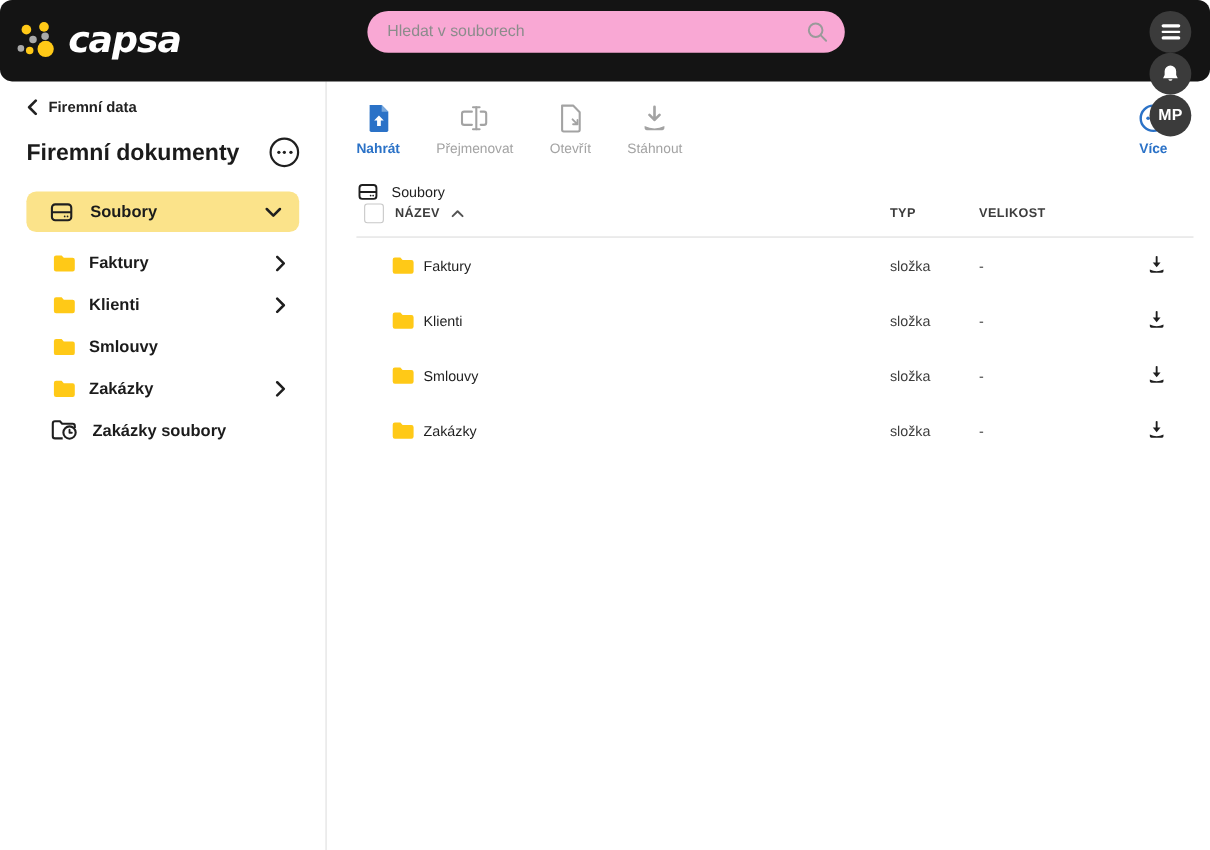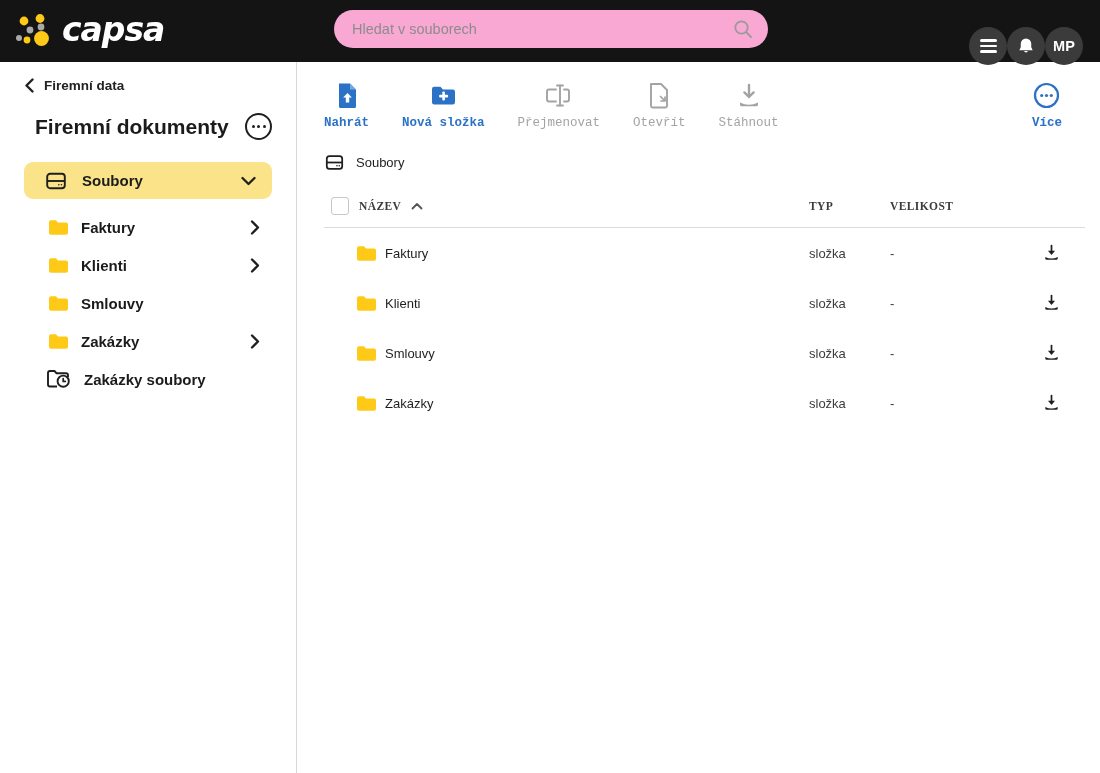--- a/index.html
+++ b/index.html
@@ -1,77 +1,77 @@
 <!DOCTYPE html>
 <html><head>
 <meta charset="utf-8">
 <style>
   * { margin:0; padding:0; box-sizing:border-box; }
   html,body { width:1100px; height:773px; overflow:hidden; background:#fff;
     font-family:"Liberation Sans", sans-serif; color:#1f1f1f; }
 
   
-  .topbar { position:relative; height:62px; background:#141414; display:flex; align-items:center; }
+  .topbar { position:relative; height:74px; background:#141414; display:flex; align-items:center;border-radius:11px; }
   .logo-group { display:flex; align-items:center; margin-left:14px; }
   .logo-word { color:#fff; font-family:"DejaVu Sans", sans-serif; font-weight:700; font-style:italic;
     font-size:33px; letter-spacing:-1px; margin-left:8px; padding-bottom:4px; }
   .search-pill { position:absolute; left:334px; top:10px; width:434px; height:38px; background:#f9a8d4;
     border-radius:19px; display:flex; align-items:center; padding:0 14px 0 18px; }
   .search-pill input { flex:1; border:none; outline:none; font-size:14.5px;
     font-family:"Liberation Sans", sans-serif; color:#222; background:transparent; }
   .search-pill input::placeholder { color:#8c8c8c; }
-  .topbar-right { position:absolute; right:17px; top:27px; display:flex; gap:0; }
+  .topbar-right { position:absolute; right:17px; top:10px; display:flex; gap:0;flex-direction:column; }
   .circle-btn { width:38px; height:38px; border-radius:50%; background:#3b3b3b; display:flex;
     align-items:center; justify-content:center; cursor:pointer; }
   .avatar-txt { color:#fff; font-weight:700; font-size:14.5px; letter-spacing:.2px; }
   .hamburger { display:flex; flex-direction:column; gap:3px; }
   .hamburger span { display:block; width:17px; height:2.4px; background:#fff; border-radius:2px; }
 
   
   .shell { display:flex; height:715px; }
   .sidebar { width:297px; border-right:1px solid #d8d8d8; background:#fff; flex-shrink:0; }
   .main { flex:1; background:#fff; }
 
   
   .crumb { display:flex; align-items:center; gap:9px; margin:16px 0 0 24px; cursor:pointer; }
   .crumb-label { font-size:13.5px; font-weight:700; color:#222; }
-  .side-title-row { display:flex; align-items:center; justify-content:space-between; margin:20px 24px 0 35px; }
+  .side-title-row { display:flex; align-items:center; justify-content:space-between; margin:20px 24px 0 24px; }
   .side-title { font-size:21px; font-weight:700; color:#1b1b1b; }
   .dots-btn { width:27px; height:27px; border:2px solid #1f1f1f; border-radius:50%; display:flex;
     align-items:center; justify-content:center; gap:2.5px; cursor:pointer; background:#fff; }
   .dots-btn i { width:3px; height:3px; background:#1f1f1f; border-radius:50%; }
   .nav { margin-top:22px; }
   .nav-pill { margin:0 24px; height:37px; background:#fbe38a; border-radius:9px; display:flex;
     align-items:center; padding:0 16px 0 20px; cursor:pointer; }
   .nav-pill .lbl { font-size:15px; font-weight:700; margin-left:14px; color:#1b1b1b; }
   .nav-pill .chev { margin-left:auto; }
   .nav-item { display:flex; align-items:center; height:38px; padding-left:48px; padding-right:36px;
     cursor:pointer; }
   .nav-item .lbl { font-size:15px; font-weight:600; color:#1b1b1b; margin-left:12px; }
   .nav-item .chev { margin-left:auto; }
   .nav-item.first { margin-top:9px; }
 
   
-  .toolbar { display:flex; align-items:flex-end; padding:20px 15px 0 27px;font-family:Liberation Mono, monospace; }
+  .toolbar { display:flex; align-items:flex-end; padding:20px 15px 0 27px; }
   .tb-btns { display:flex; gap:33px; }
   .tb-btn { display:flex; flex-direction:column; align-items:center; cursor:pointer; }
   .tb-btn .cap { font-size:12.5px; margin-top:7px; white-space:nowrap; }
   .tb-btn.on .cap { color:#2b72c7; font-weight:700; }
   .tb-btn.off .cap { color:#a3a3a3; font-weight:400; }
   .tb-more { margin-left:auto; display:flex; flex-direction:column; align-items:center; cursor:pointer;
     margin-right:23px; }
   .tb-more .cap { font-size:12.5px; margin-top:7px; color:#2b72c7; font-weight:700; }
 
   .main-crumb { display:flex; align-items:center; gap:11px; margin:22px 0 0 27px; cursor:pointer; }
   .main-crumb .lbl { font-size:13px; color:#1f1f1f; }
 
   
   .table-wrap { margin:0 15px 0 27px; }
   .thead { display:grid; grid-template-columns:485px 81px 119px 1fr; align-items:center;
-    margin-top:24px; padding-bottom:12px; border-bottom:1px solid #dcdcdc;font-family:Liberation Serif, serif; }
+    margin-top:0; padding-bottom:12px; border-bottom:1px solid #dcdcdc; }
   .thead .c1 { display:flex; align-items:center; }
   .checkbox { width:18px; height:18px; border:1.5px solid #c8c8c8; border-radius:3px; margin-left:7px;
     background:#fff; cursor:pointer; }
   .th-label { font-size:11.5px; font-weight:700; letter-spacing:.4px; color:#3c3c3c; margin-left:10px; }
   .th-col { font-size:11.5px; font-weight:700; letter-spacing:.4px; color:#3c3c3c; }
   .sort-caret { margin-left:10px; display:flex; }
   .trow { display:grid; grid-template-columns:485px 81px 119px 1fr; align-items:center; height:50px;
     cursor:pointer; }
   .trow .c1 { display:flex; align-items:center; }
   .trow .c1 .ficon { margin-left:32px; }
@@ -244,30 +244,20 @@
         <div class="tb-btn on">
           <span>
             <svg width="24" height="27" viewBox="0 0 24 27">
               <path d="M4 1.5h11l6 6v17a1.5 1.5 0 0 1-1.5 1.5h-14A1.5 1.5 0 0 1 4 24.5z" fill="#2b72c7"></path>
               <path d="M15 1.5l6 6h-6z" fill="#79a8dd"></path>
               <path d="M12.5 11l4.4 4.6h-2.7v5h-3.4v-5H8.1z" fill="#fff"></path>
             </svg>
           </span>
           <span class="cap">Nahrát</span>
         </div>
-        <div class="tb-btn on">
-          <span>
-            <svg width="27" height="27" viewBox="0 0 27 27">
-              <path d="M2 7q0-2.2 2.2-2.2h6.3l2.4 2.6h9.9q2.2 0 2.2 2.2v10.6q0 2.2-2.2 2.2H4.2Q2 22.4 2 20.2z" fill="#2b72c7"></path>
-              <rect x="12.3" y="9.6" width="2.6" height="9" rx="1" fill="#fff"></rect>
-              <rect x="9.1" y="12.8" width="9" height="2.6" rx="1" fill="#fff"></rect>
-            </svg>
-          </span>
-          <span class="cap">Nová složka</span>
-        </div>
         <div class="tb-btn off">
           <span>
             <svg width="30" height="27" viewBox="0 0 30 27" fill="none" stroke="#a3a3a3" stroke-width="1.9" stroke-linecap="round">
               <path d="M20 7.5h3a2 2 0 0 1 2 2v8a2 2 0 0 1-2 2h-3"></path>
               <path d="M12 7.5H5a2 2 0 0 0-2 2v8a2 2 0 0 0 2 2h7"></path>
               <line x1="16" y1="3.5" x2="16" y2="23.5"></line>
               <line x1="13" y1="3.5" x2="19" y2="3.5"></line>
               <line x1="13" y1="23.5" x2="19" y2="23.5"></line>
             </svg>
           </span>

